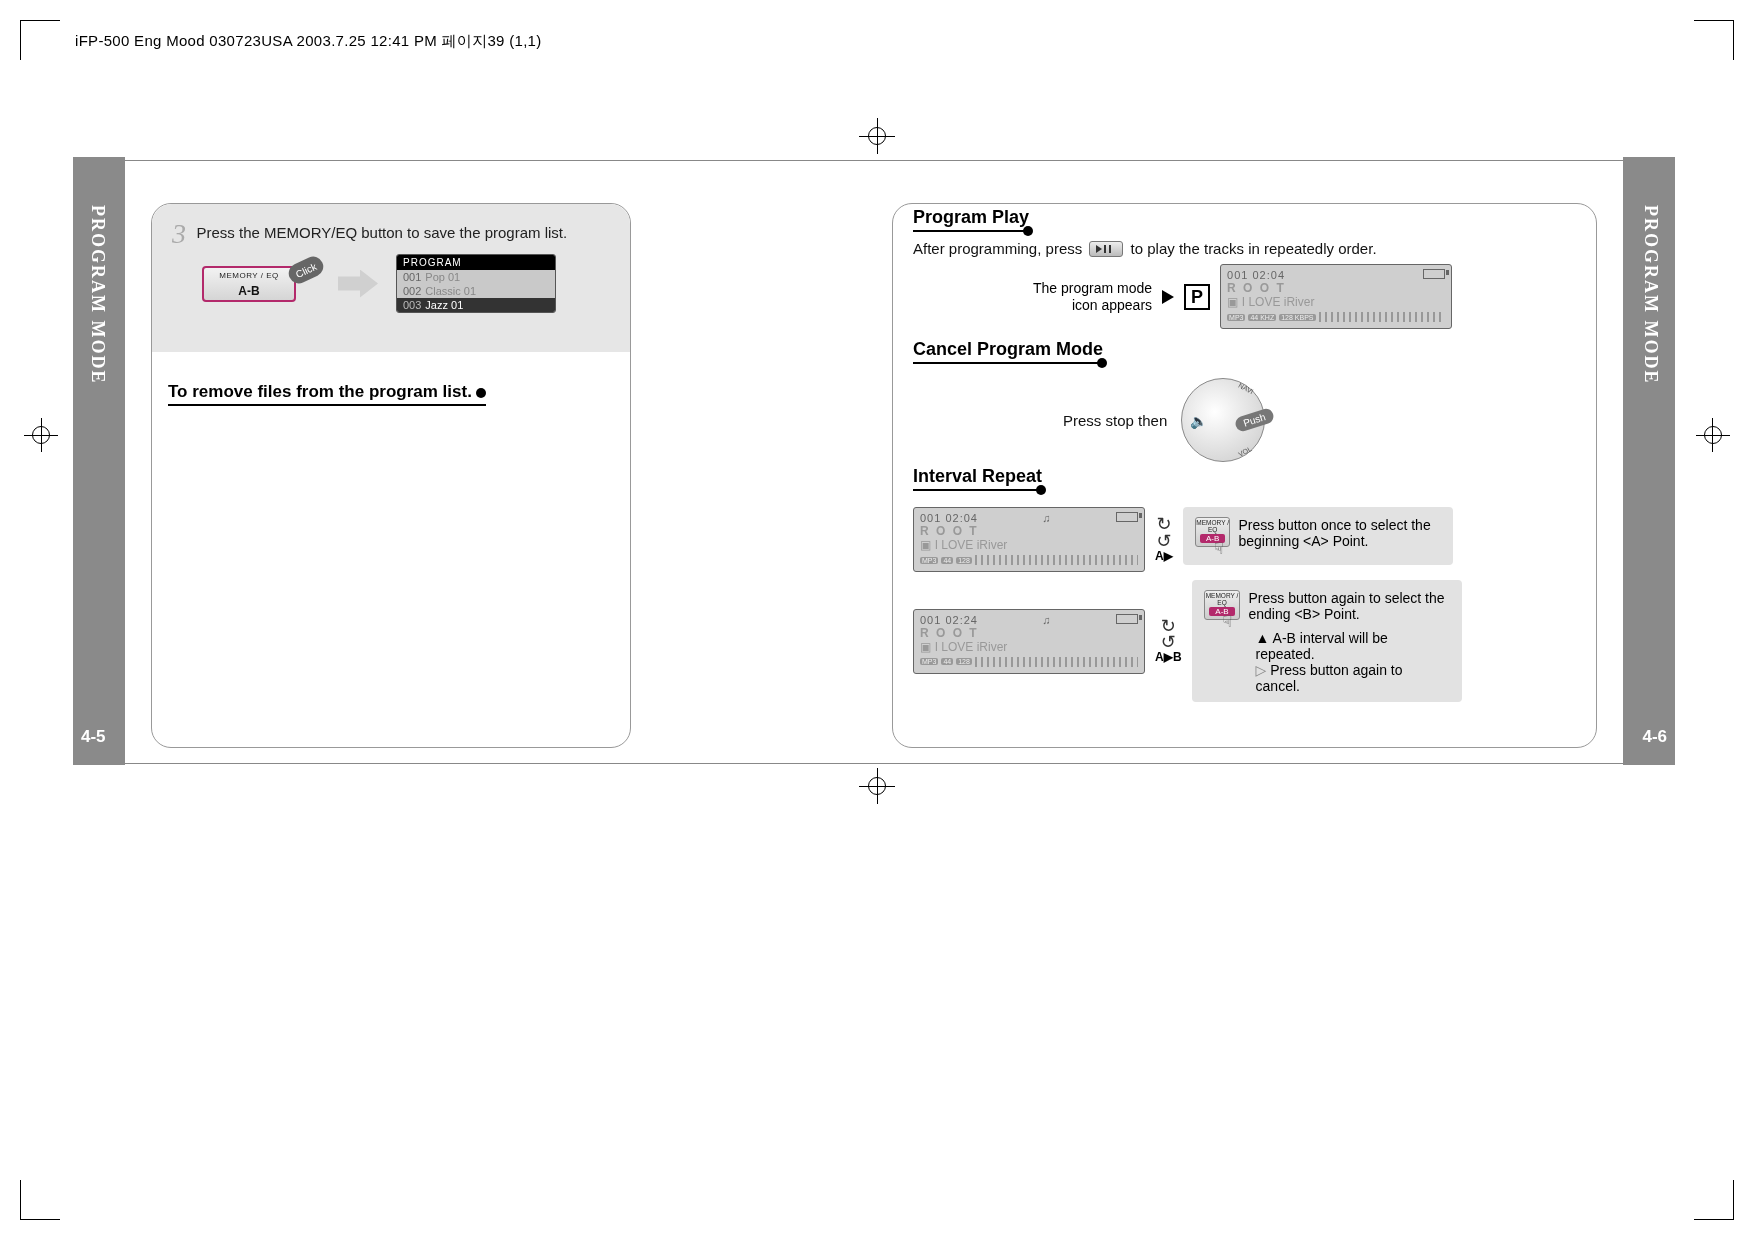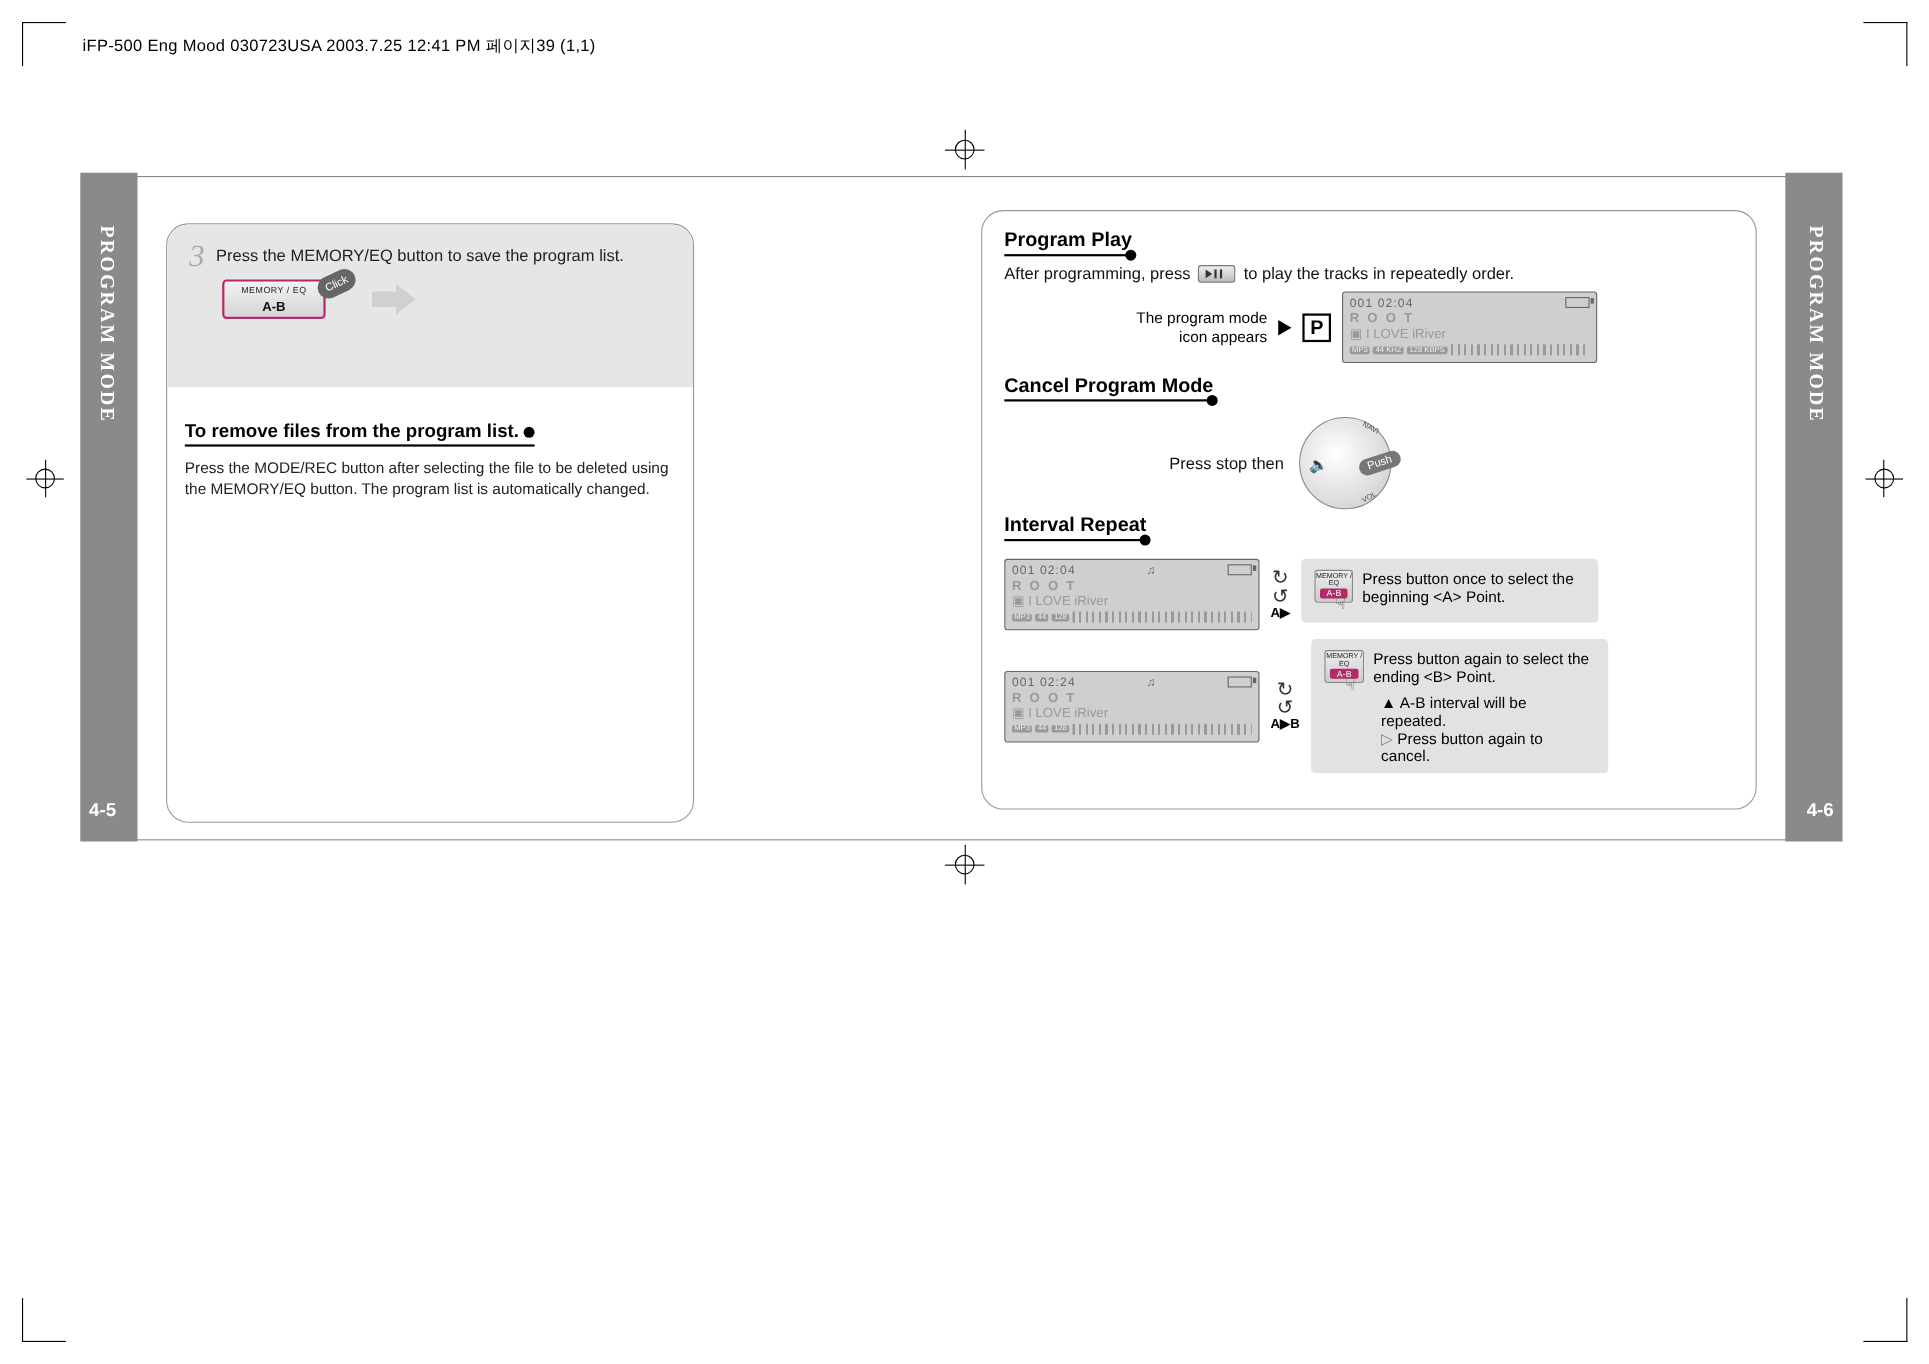--- a/index.html
+++ b/index.html
@@ -115,22 +115,22 @@
     font-size:17px; font-weight:bold; border-bottom:2px solid #000;
     display:inline-block; padding-bottom:2px; margin:166px 0 10px 0;
   }
   .subhead::after { content:""; display:inline-block; width:10px; height:10px; background:#000; border-radius:50%; margin-left:4px; vertical-align:-1px;}
   .para { font-size:14px; color:#222; line-height:1.35; }
   .bullet-sq::before { content:"■ "; color:#000; }
   .gap { height:14px; }
 
   
   .right-panel {
-    position:absolute; top:30px; right:74px; left:18px; height:545px;
-    border:1px solid #999; border-radius:20px; padding:16px 20px;
+    position:absolute; top:42px; right:74px; left:18px; height:545px;
+    border:1px solid #999; border-radius:20px; padding:3px 20px;
   }
   .rhead {
     font-size:18px; font-weight:bold; border-bottom:2px solid #000;
     display:inline-block; padding-bottom:2px; margin-bottom:8px; position:relative;
   }
   .rhead::after{ content:""; position:absolute; right:-4px; bottom:-6px; width:10px;height:10px;background:#000;border-radius:50%;}
   .line-right { font-size:15px; color:#111; }
 
   .play-btn-inline {
     display:inline-block; width:34px; height:16px; background:linear-gradient(#eee,#bbb);
@@ -236,25 +236,30 @@
         <span class="step3-num">3</span>
         <span class="step3-text">Press the MEMORY/EQ button to save the program list.</span>
 
         <div class="mem-button-area">
           <div class="mem-btn">
             <div class="lbl1">MEMORY / EQ</div>
             <div class="lbl2">A-B</div>
             <div class="click-badge">Click</div>
           </div>
           <div class="arrow-right"></div>
+          <div class="program-list">
+            <div class="hdr">PROGRAM</div>
+            <div class="row"><span class="num">001</span><span>Pop 01</span></div>
+            <div class="row"><span class="num">002</span><span>Classic 01</span></div>
+            <div class="row sel"><span class="num">003</span><span>Jazz 01</span></div>
+          </div>
         </div>
       </div>
 
       <div class="subhead">To remove files from the program list.</div>
-      <div class="para">Press the MODE/REC button after selecting the file to be deleted using the MEMORY/EQ button.  The program list is automatically changed.</div>
       <div class="gap"></div>
     </div>
   </div>
 
   <div class="page page-right">
     <div class="sidebar">
       <div class="sidebar-label">PROGRAM MODE</div>
       <div class="page-number">4-6</div>
     </div>
 

